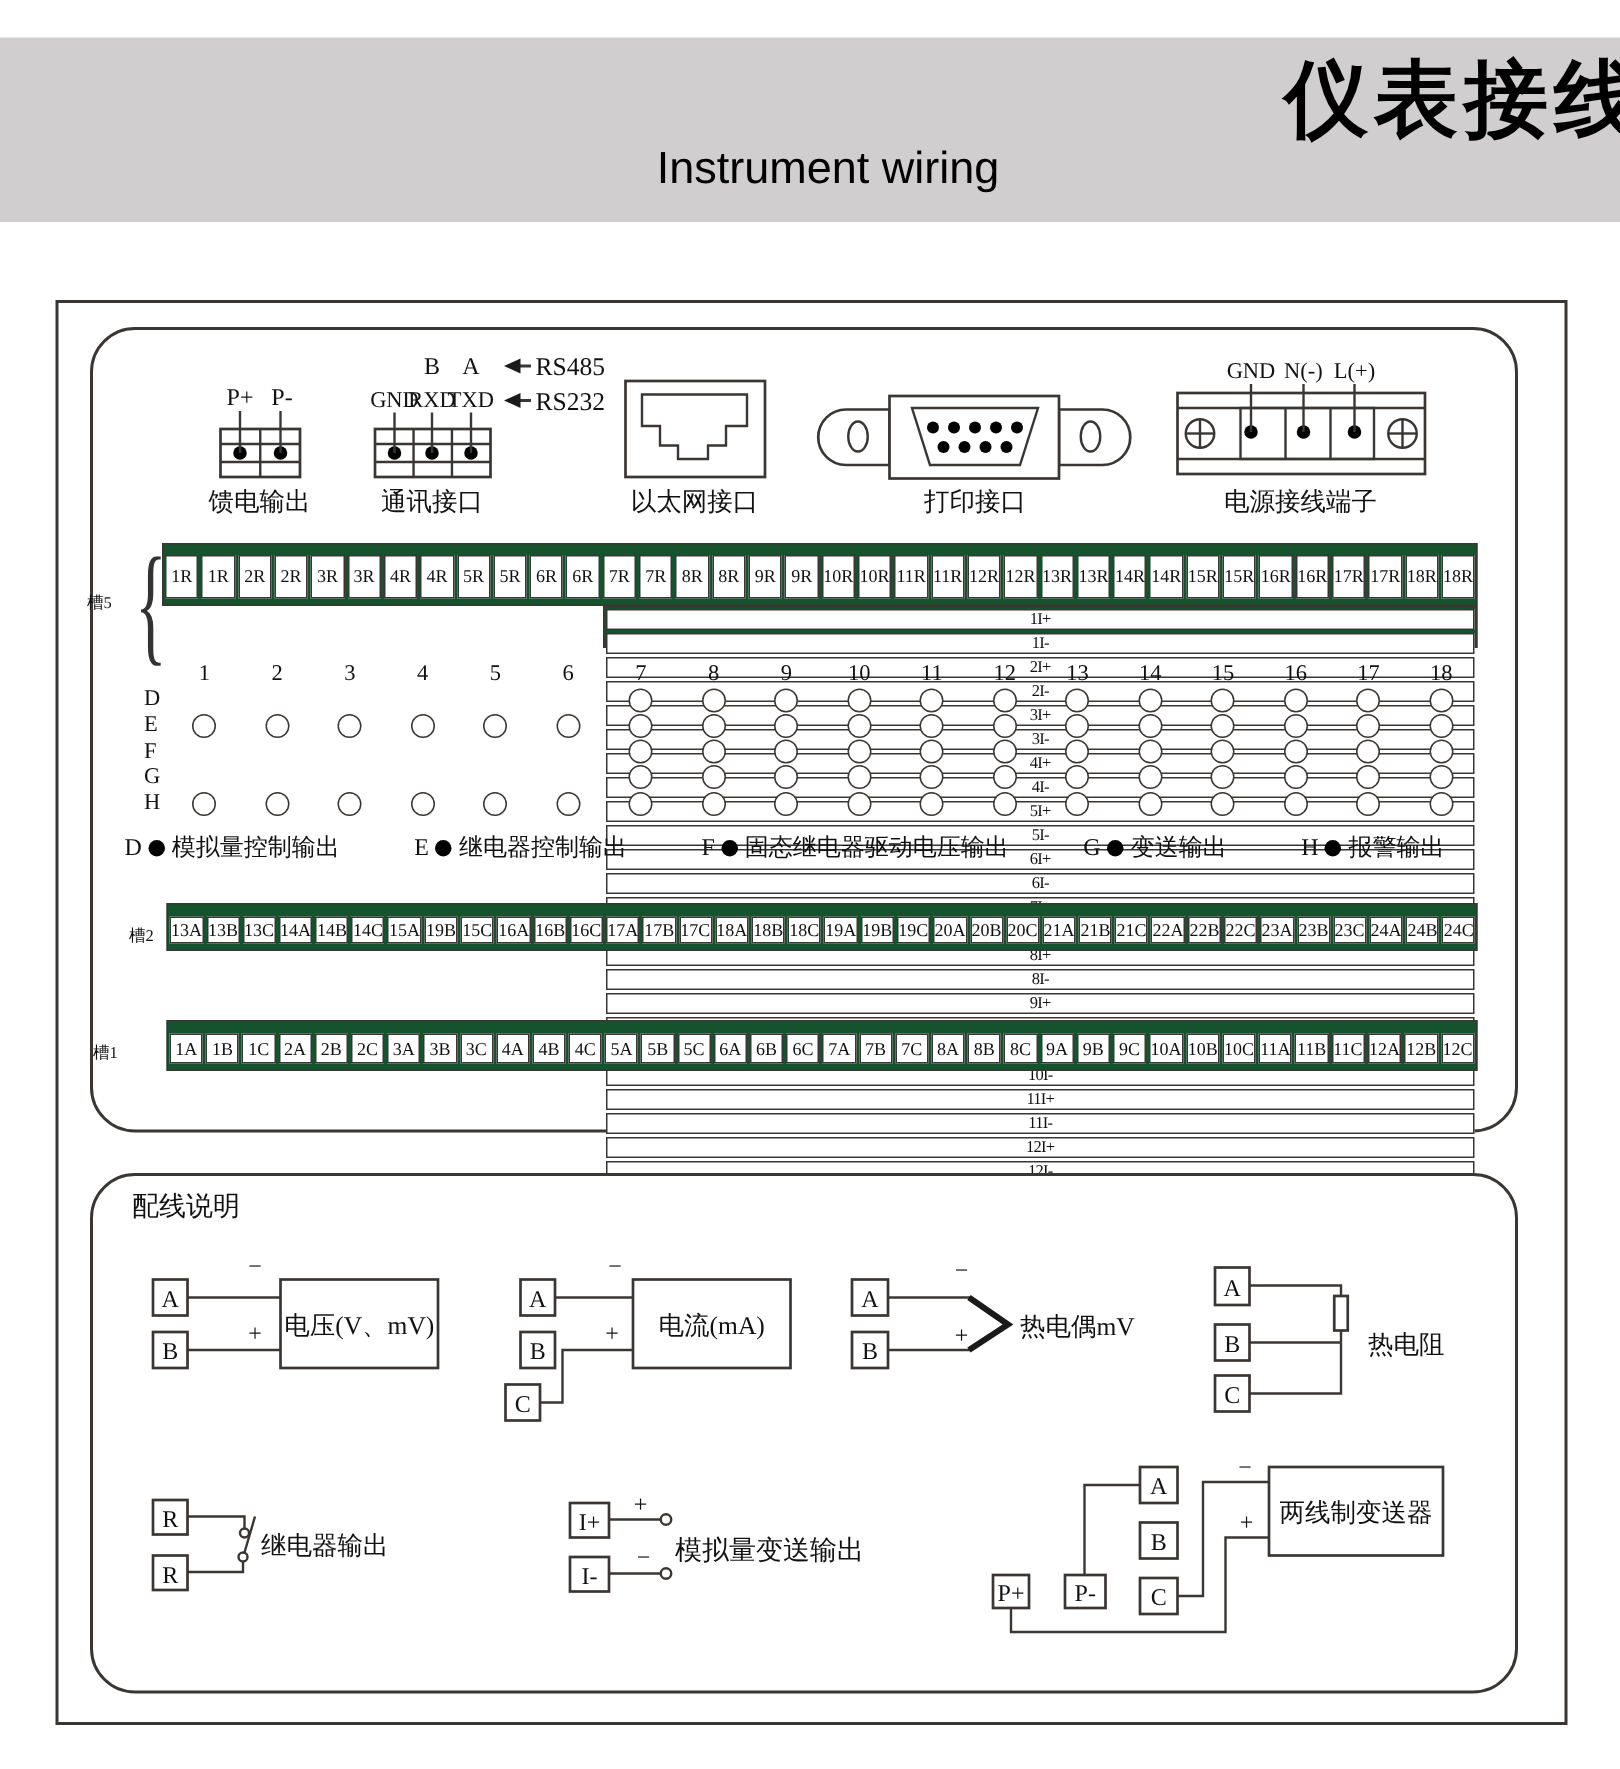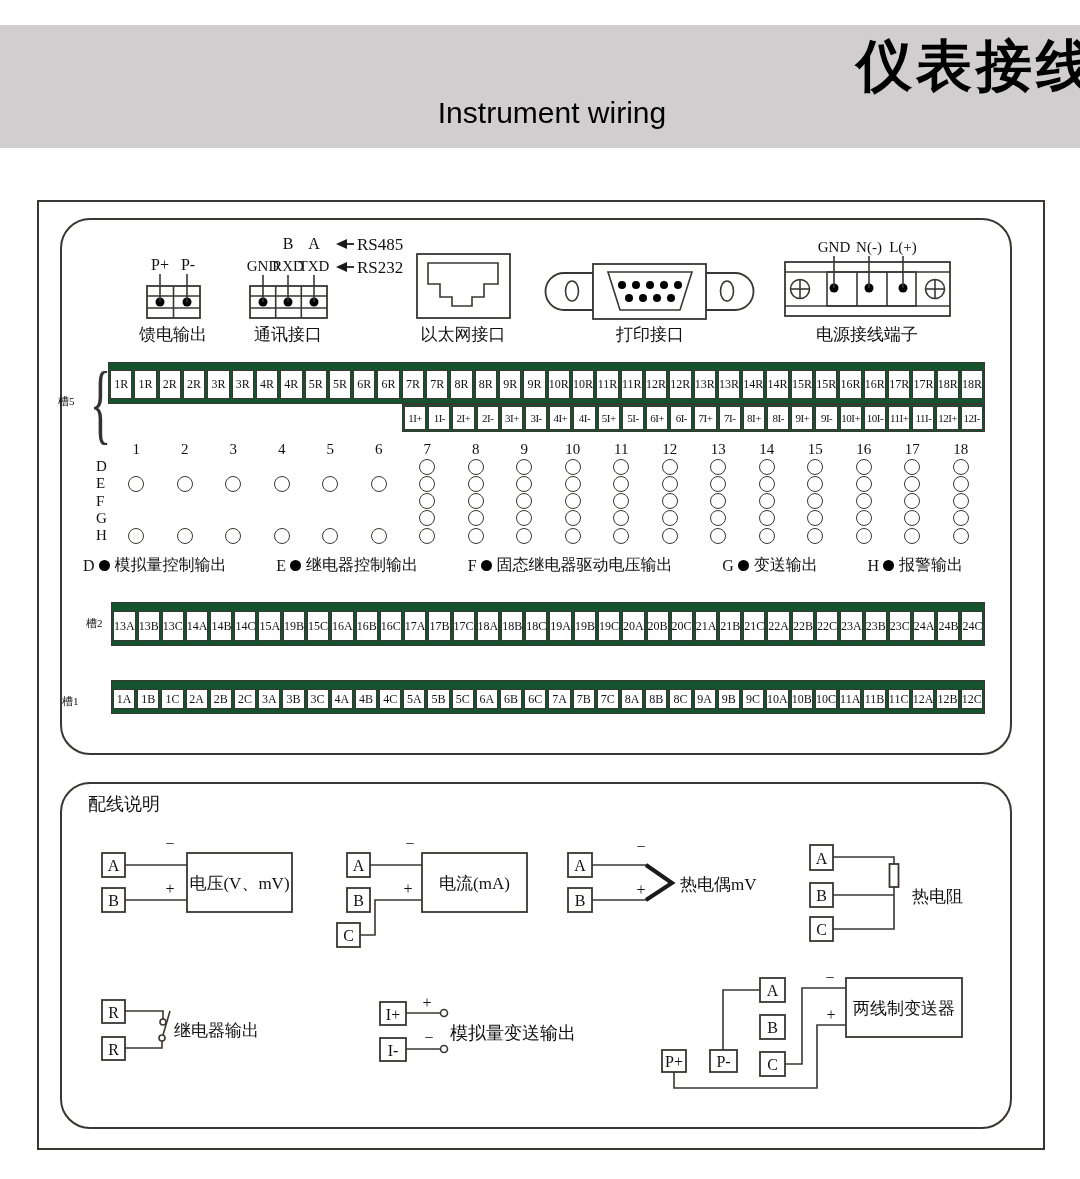--- a/index.html
+++ b/index.html
@@ -206,21 +206,21 @@
         <div class="cell">16R</div>
         <div class="cell">16R</div>
         <div class="cell">17R</div>
         <div class="cell">17R</div>
         <div class="cell">18R</div>
         <div class="cell">18R</div>
       </div>
     <div class="band-bot"></div>
   </div>
   <div class="strip" style="left:402px;top:404px;width:583px;height:28px;">
-    <div class="cells cells-small" style="padding:1px;">
+    <div class="cells cells-small" style="padding:1px;flex-direction:column;">
         <div class="cell">1I+</div>
         <div class="cell">1I-</div>
         <div class="cell">2I+</div>
         <div class="cell">2I-</div>
         <div class="cell">3I+</div>
         <div class="cell">3I-</div>
         <div class="cell">4I+</div>
         <div class="cell">4I-</div>
         <div class="cell">5I+</div>
         <div class="cell">5I-</div>
@@ -524,21 +524,21 @@
       <span class="ltext">变送输出</span>
     </div>
       <div class="legend-item">
       <span class="lkey">H</span>
       <span class="ldot"></span>
       <span class="ltext">报警输出</span>
     </div>
     </div>
 
   <div class="slot-label" style="left:62px;top:616px;margin-left:24px;">槽2</div>
-  <div class="strip" style="left:111px;top:602px;width:874px;height:44px;text-align:center;">
+  <div class="strip" style="left:111px;top:602px;width:874px;height:32px;text-align:center;">
     <div class="band-top" style="height:8px;"></div>
     <div class="cells">
         <div class="cell">13A</div>
         <div class="cell">13B</div>
         <div class="cell">13C</div>
         <div class="cell">14A</div>
         <div class="cell">14B</div>
         <div class="cell">14C</div>
         <div class="cell">15A</div>
         <div class="cell">19B</div>

